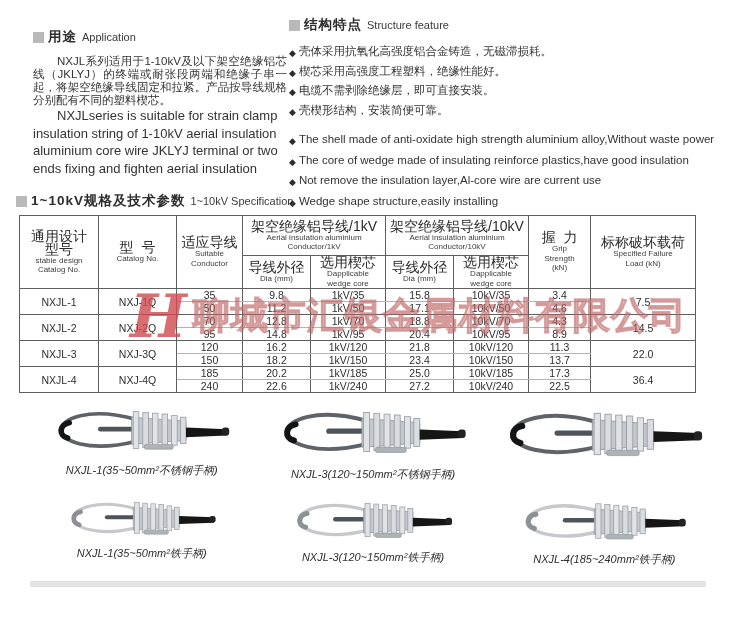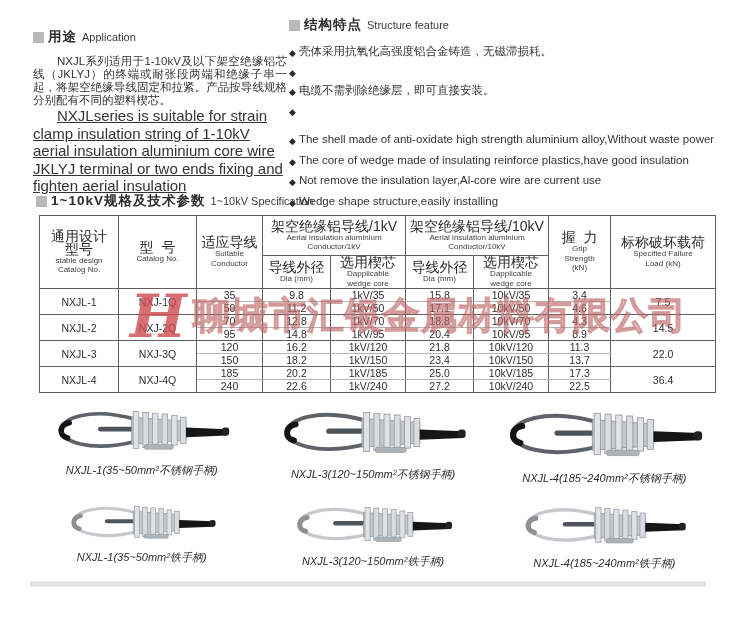--- a/index.html
+++ b/index.html
@@ -9,30 +9,30 @@
     margin: 0 auto; overflow: hidden; color: #333;
   }
   
   .section-title { display: flex; align-items: center; }
   .marker { width: 11px; height: 11px; background: #b9b9b9; flex: 0 0 auto; margin-right: 4px; }
   .title-zh { font-size: 13.5px; font-weight: bold; color: #2d2d2d; letter-spacing: 1px; }
   .title-en { font-size: 11px; color: #3a3a3a; margin-left: 5px; }
   
   .app-block { position: absolute; left: 33px; top: 28px; width: 254px; }
   .app-para { margin-top: 9px; font-size: 11.5px; line-height: 13px; text-indent: 24px; color: #333; text-align: justify; }
-  .app-para-en { margin-top: 0; font-size: 15px; line-height: 17.5px; text-indent: 24px; color: #333; text-decoration: underline; }
+  .app-para-en { margin-top: 0; font-size: 13px; line-height: 17.5px; text-indent: 24px; color: #333; }
   
   .feat-block { position: absolute; left: 289px; top: 16px; width: 434px; }
   .bullets { margin-top: 9px; }
   .bullet { font-size: 11.5px; line-height: 17.5px; color: #333; display: flex; }
   .bullet .glyph { font-size: 9px; margin-right: 3px; margin-top: 2px; color: #2d2d2d; flex: 0 0 auto; }
   .bullets-en { margin-top: 9px; }
   .bullets-en .bullet { line-height: 18.5px; }
   
-  .spec-block { position: absolute; left: 36px; top: 192px; width: 692px; }
+  .spec-block { position: absolute; left: 16px; top: 192px; width: 692px; }
   table.spec { border-collapse: collapse; table-layout: fixed; width: 676px; margin-top: 5px; margin-left: 3px; }
   .spec td { border: 1px solid #5f5f5f; text-align: center; vertical-align: middle; padding: 0 1px; }
   .spec tr.tier1 td { height: 40px; }
   .spec tr.tier2 td { height: 32px; }
   .spec tr.body-row td { height: 12px; font-size: 10.5px; color: #2e2e2e; }
   .hline { white-space: pre; }
   .hz { font-size: 14px; color: #2b2b2b; line-height: 13px; }
   .he { font-size: 8px; color: #3d3d3d; line-height: 9.5px; }
   .spec tr.soft td.sb { border-bottom-color: #b4b4b4; }
   
@@ -74,27 +74,29 @@
       <span class="title-zh">结构特点</span>
       <span class="title-en">Structure feature</span>
     </div>
     <div class="bullets">
       <div class="bullet">
           <span class="glyph">◆</span>
           <span>壳体采用抗氧化高强度铝合金铸造，无磁滞损耗。</span>
         </div>
       <div class="bullet">
           <span class="glyph">◆</span>
+          <span>楔芯采用高强度工程塑料，绝缘性能好。</span>
         </div>
       <div class="bullet">
           <span class="glyph">◆</span>
           <span>电缆不需剥除绝缘层，即可直接安装。</span>
         </div>
       <div class="bullet">
           <span class="glyph">◆</span>
+          <span>壳楔形结构，安装简便可靠。</span>
         </div>
     </div>
     <div class="bullets bullets-en">
       <div class="bullet">
           <span class="glyph">◆</span>
           <span>The shell made of anti-oxidate high strength aluminium alloy,Without waste power</span>
         </div>
       <div class="bullet">
           <span class="glyph">◆</span>
           <span>The core of wedge made of insulating reinforce plastics,have good insulation</span>
@@ -306,21 +308,20 @@
       <div class="prod-card">
         <svg class="clamp steel" width="206" height="68" viewBox="0 0 230 80">
             <use href="#clamp" xlink:href="#clamp"></use>
           </svg>
         <div class="prod-caption">NXJL-3(120~150mm²不锈钢手柄)</div>
       </div>
       <div class="prod-card">
         <svg class="clamp steel" width="216" height="72" viewBox="0 0 230 80">
             <use href="#clamp" xlink:href="#clamp"></use>
           </svg>
-        <div class="prod-caption">NXJL-4(185~240mm²不锈钢手柄)</div>
       </div>
     </div>
     <div class="prod-row second">
       <div class="prod-card">
         <svg class="clamp iron" width="170" height="54" viewBox="0 0 230 80">
             <use href="#clamp" xlink:href="#clamp"></use>
           </svg>
         <div class="prod-caption">NXJL-1(35~50mm²铁手柄)</div>
       </div>
       <div class="prod-card">

